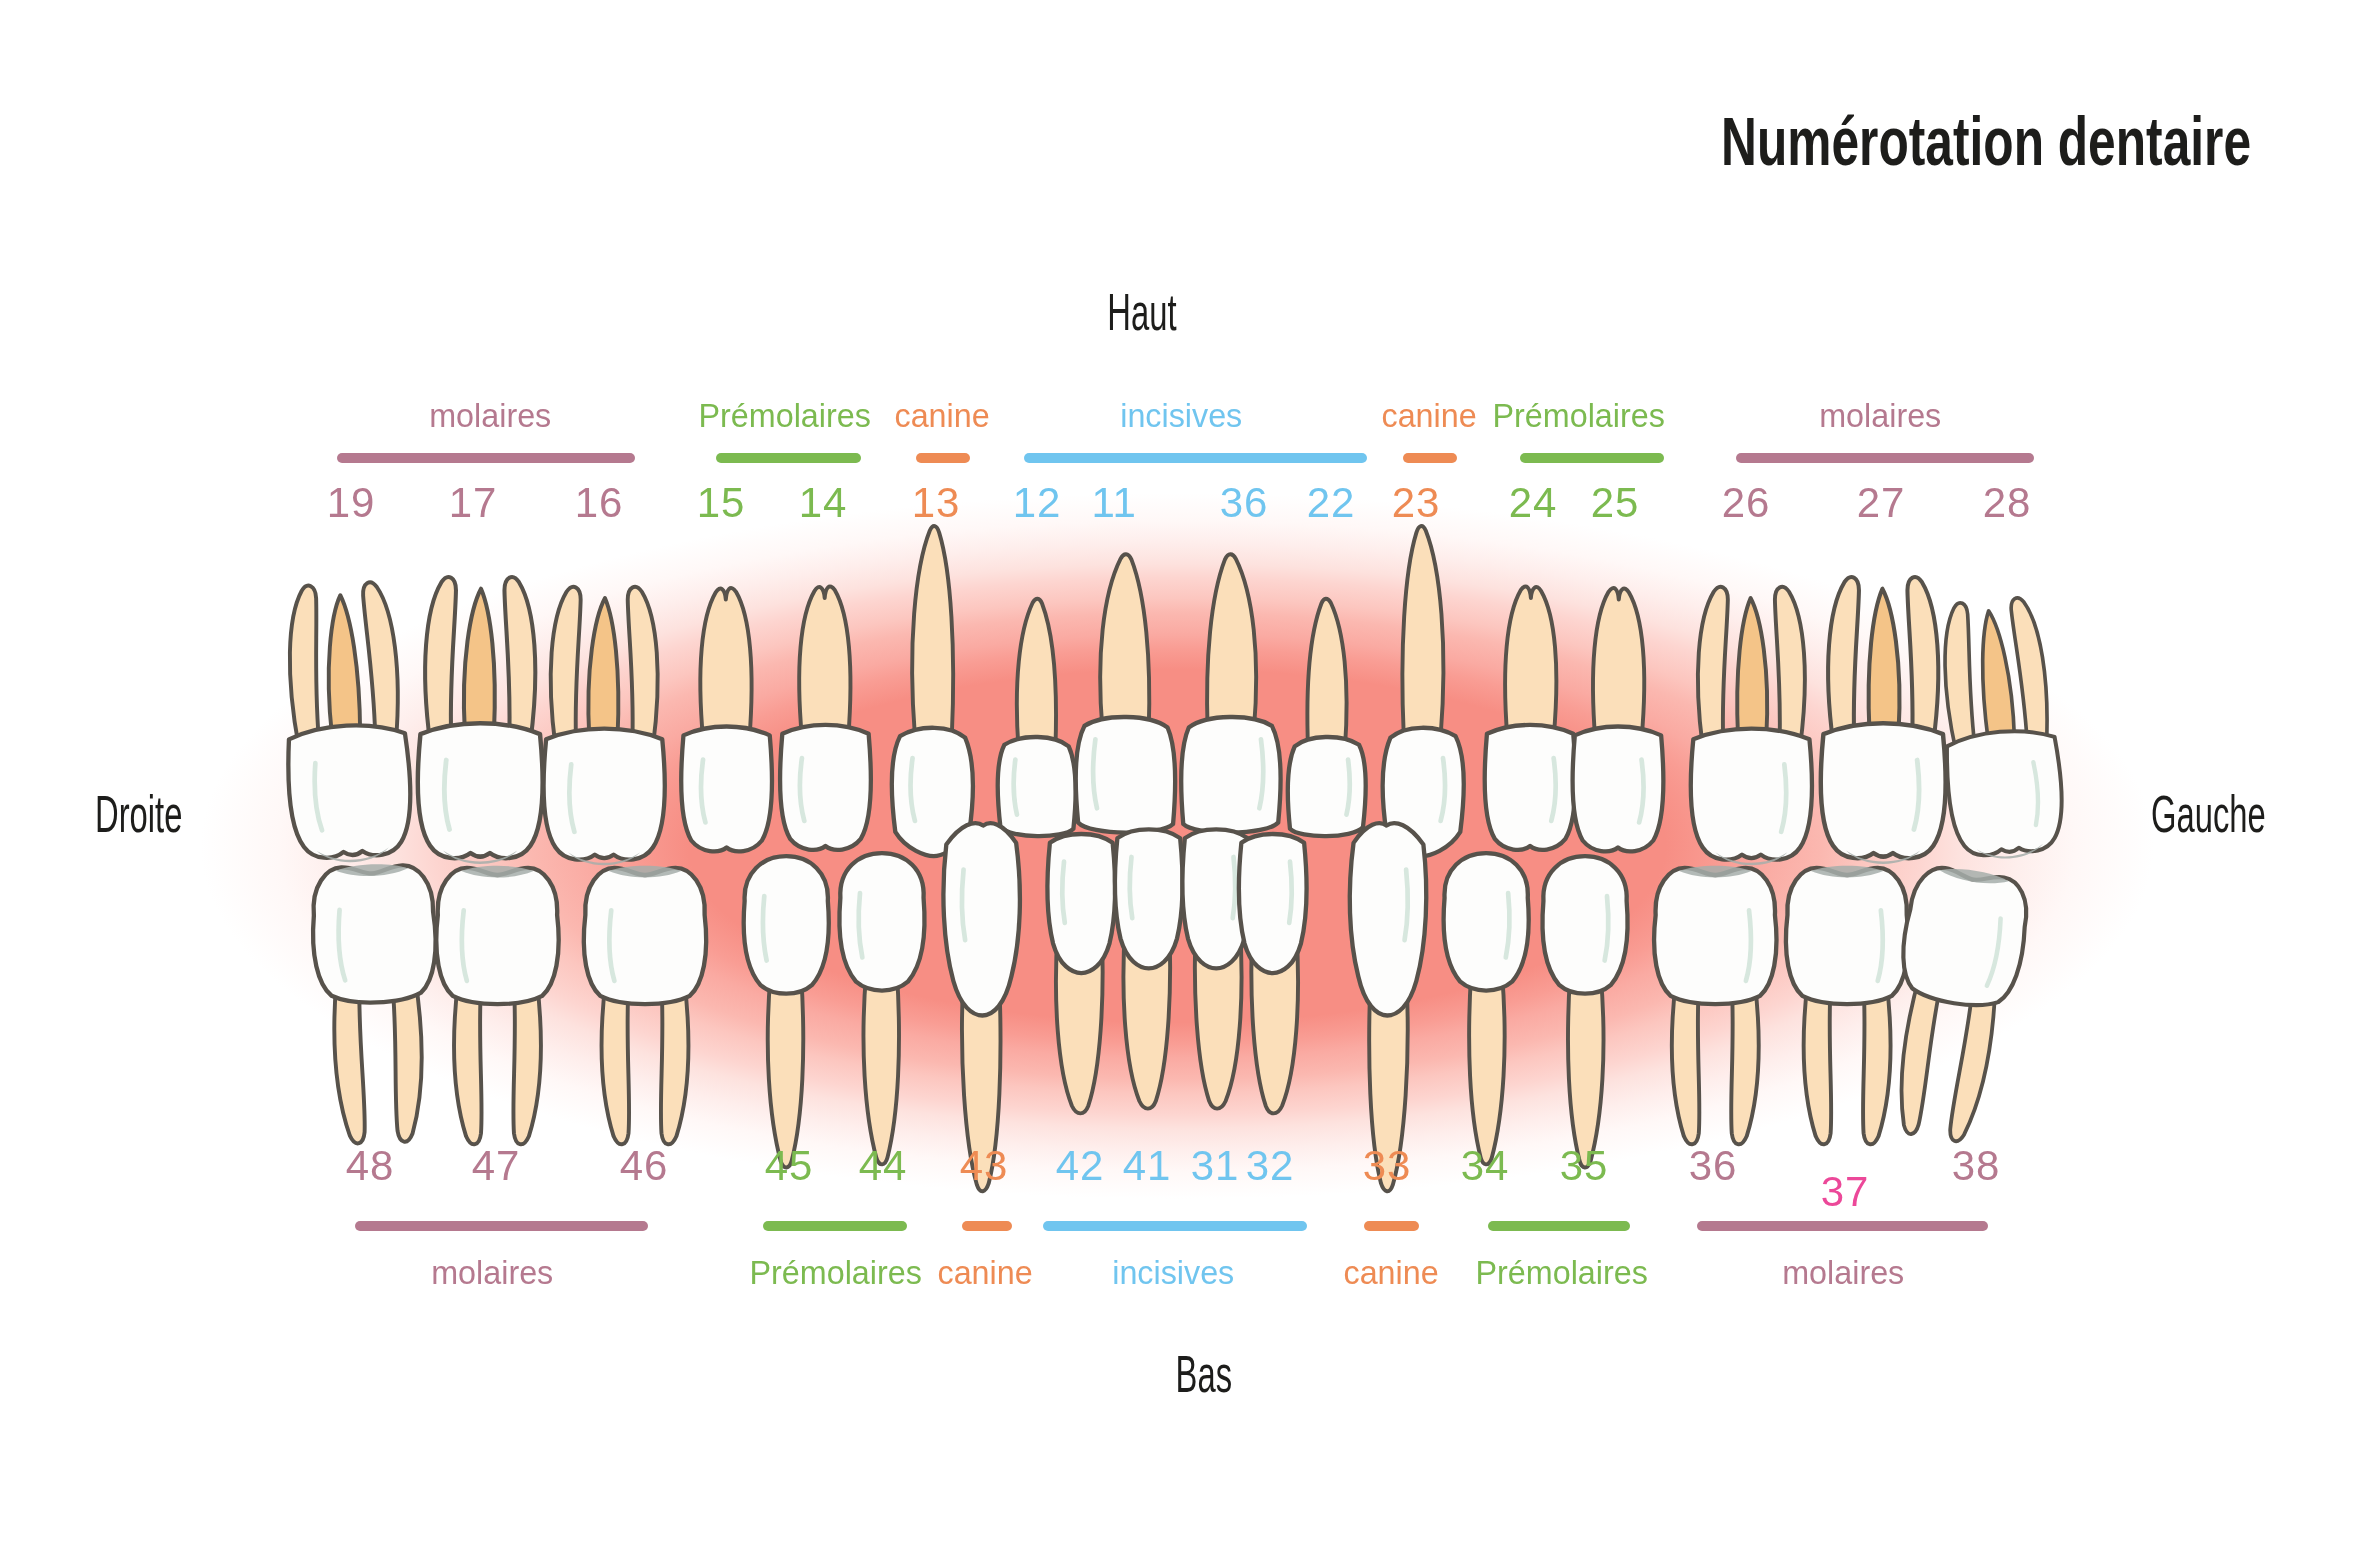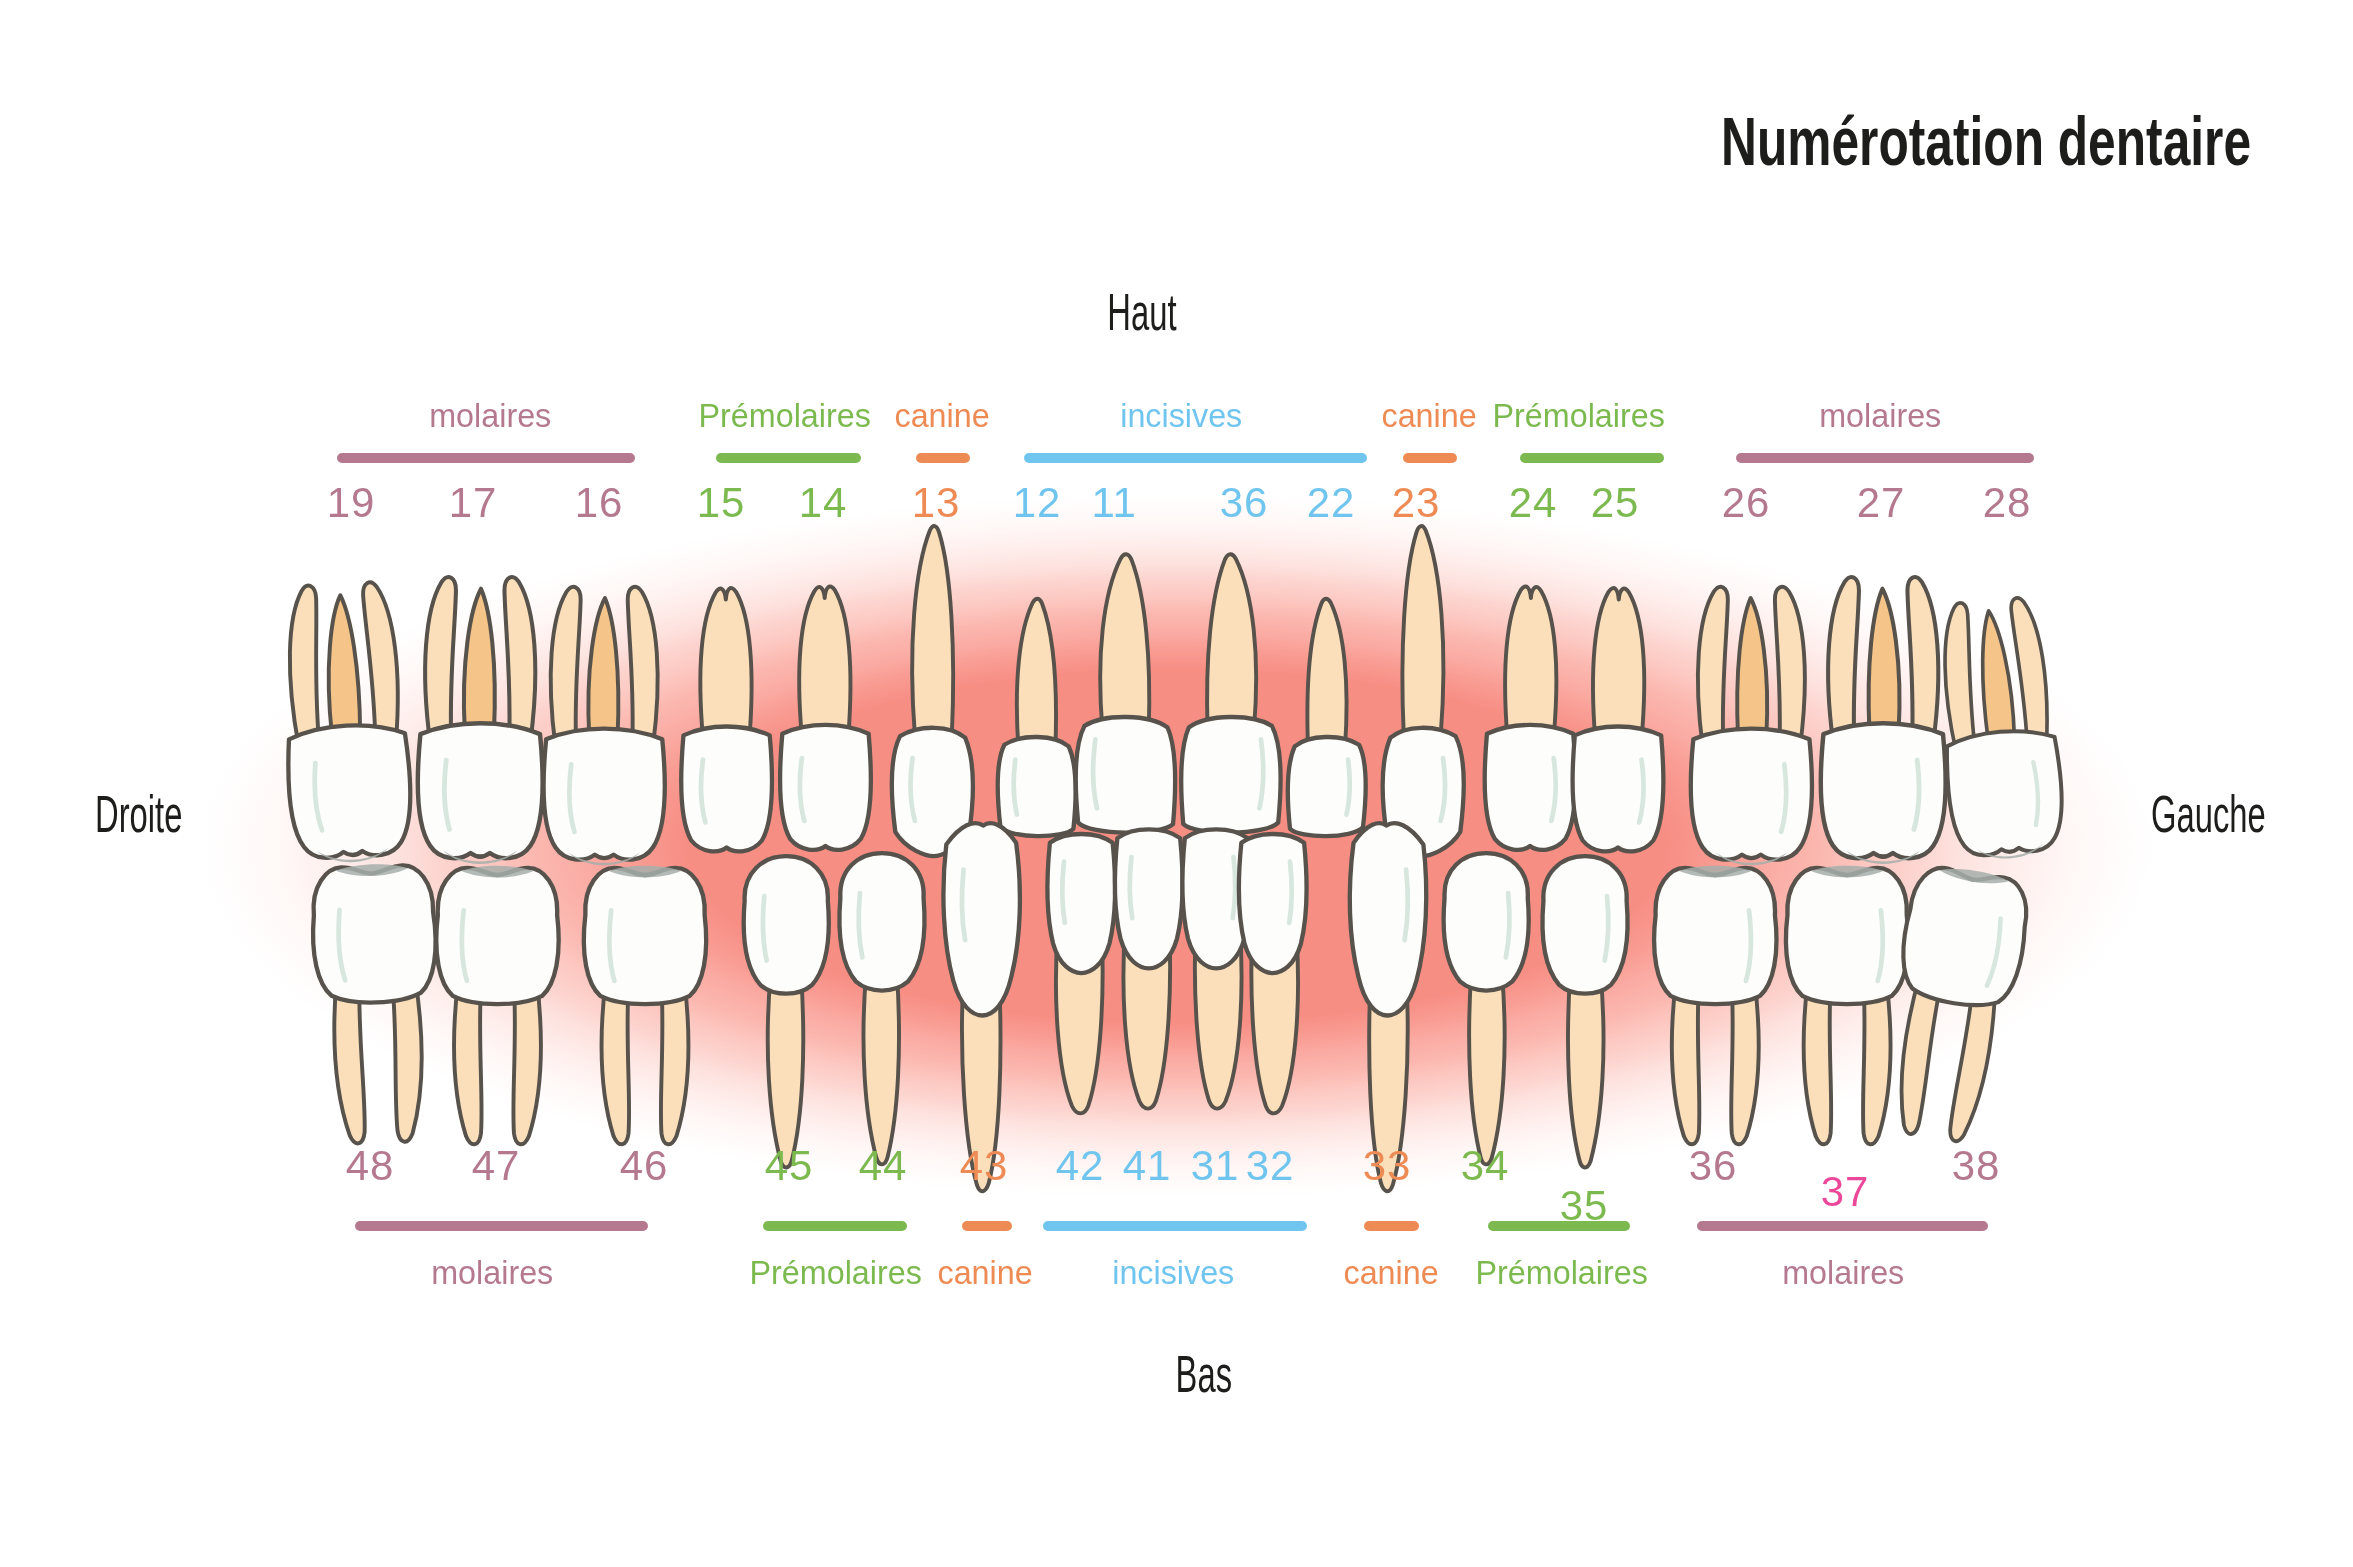--- a/index.html
+++ b/index.html
@@ -225,19 +225,19 @@
       <div class="tnum" style="left: 597px; top: 1145px; color: rgb(181, 121, 143);">46</div>
       <div class="tnum" style="left: 742px; top: 1145px; color: rgb(124, 186, 80);">45</div>
       <div class="tnum" style="left: 836px; top: 1145px; color: rgb(124, 186, 80);">44</div>
       <div class="tnum" style="left: 937px; top: 1145px; color: rgb(238, 139, 84);">43</div>
       <div class="tnum" style="left: 1033px; top: 1145px; color: rgb(112, 197, 239);">42</div>
       <div class="tnum" style="left: 1100px; top: 1145px; color: rgb(112, 197, 239);">41</div>
       <div class="tnum" style="left: 1168px; top: 1145px; color: rgb(112, 197, 239);">31</div>
       <div class="tnum" style="left: 1223px; top: 1145px; color: rgb(112, 197, 239);">32</div>
       <div class="tnum" style="left: 1340px; top: 1145px; color: rgb(238, 139, 84);">33</div>
       <div class="tnum" style="left: 1438px; top: 1145px; color: rgb(124, 186, 80);">34</div>
-      <div class="tnum" style="left: 1537px; top: 1145px; color: rgb(124, 186, 80); margin-top: 40px;">35</div>
+      <div class="tnum" style="left: 1537px; top: 1145px; color: rgb(124, 186, 80);">35</div>
       <div class="tnum" style="left: 1666px; top: 1145px; color: rgb(181, 121, 143);">36</div>
       <div class="tnum" style="left: 1798px; top: 1145px; color: #ec4899; margin-top: 26px;">37</div>
       <div class="tnum" style="left: 1929px; top: 1145px; color: rgb(181, 121, 143);">38</div>
     </div>
 </div>
 
 
 </body></html>

